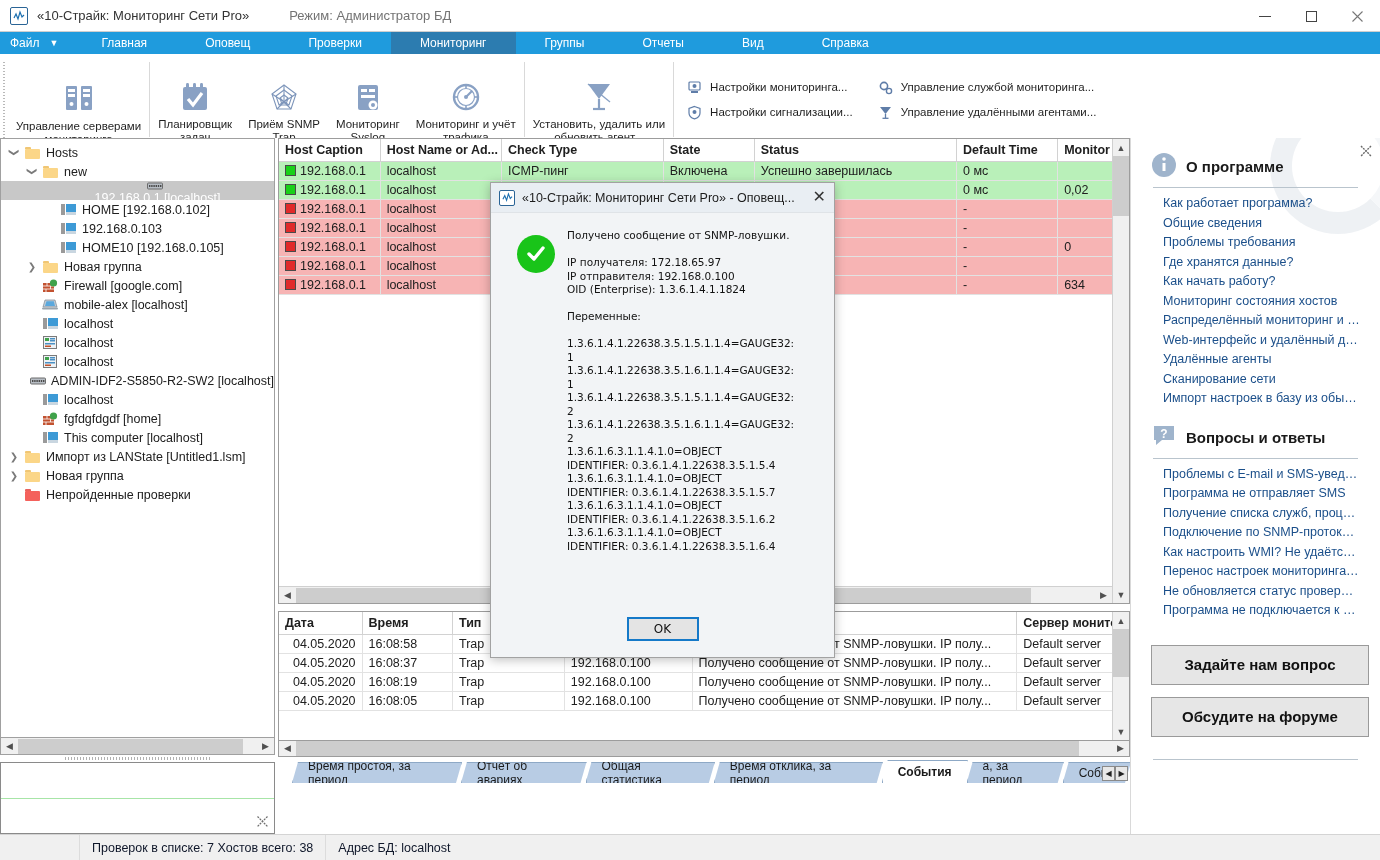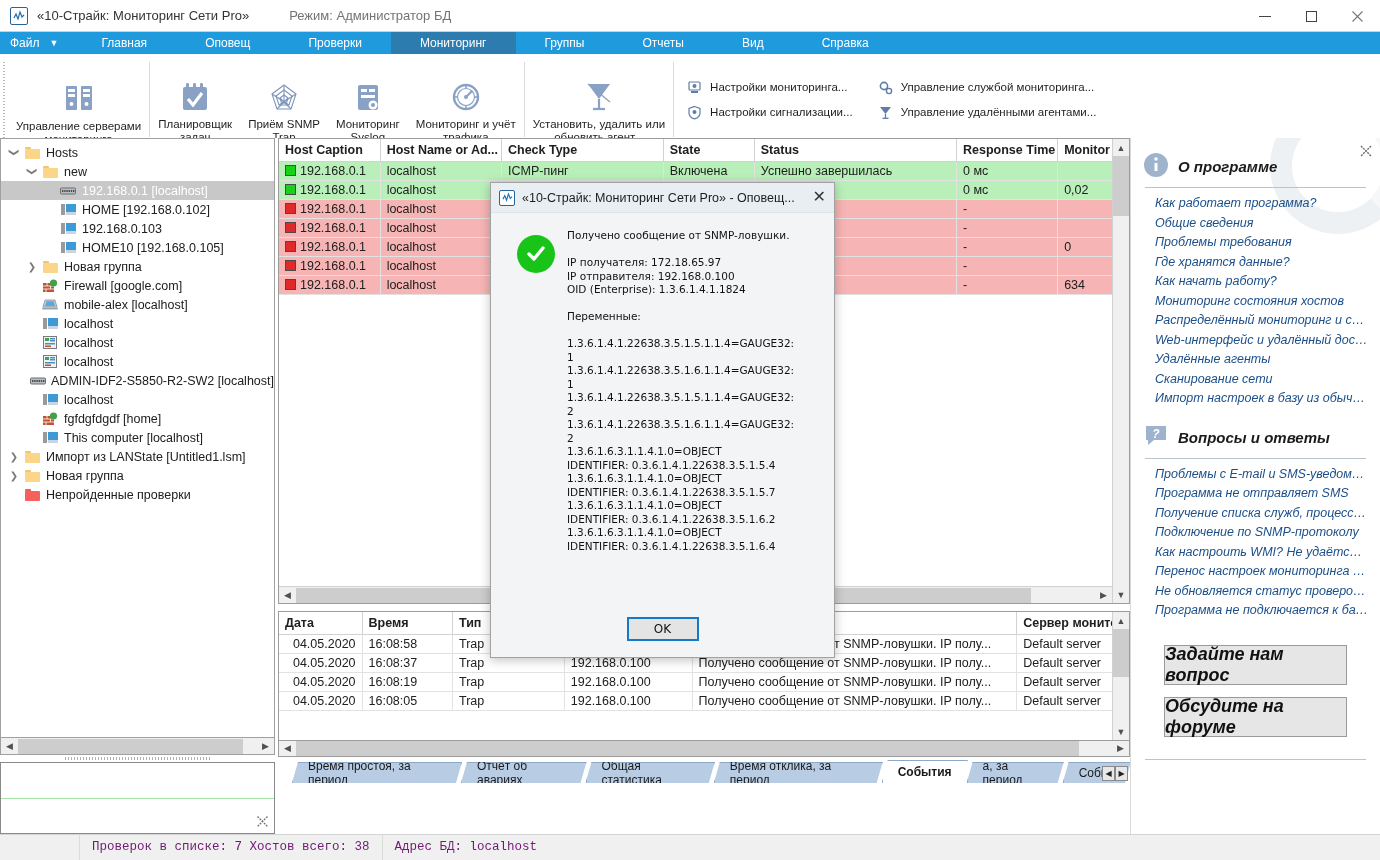--- a/index.html
+++ b/index.html
@@ -206,40 +206,40 @@
     width:250px; background:#ffffff; border-left:1px solid #d9d9d9;
     position:relative; overflow:hidden; padding:0 0 0 0;
   }
   #rp-ring{
     position:absolute; right:-26px; top:-40px; width:136px;height:136px;
     border-radius:50%; border:22px solid #eef1f4;
     border-top-color:#dfe5ea; border-right-color:#f5f7f9;
     opacity:.95;
   }
   #rp-close{ position:absolute;right:8px;top:7px;color:#6b6b6b;font-size:12px;z-index:5; }
-  .rp-section{ position:relative;z-index:3; padding:0 12px;font-style:italic; }
+  .rp-section{ position:relative;z-index:3; padding:0 20px; }
   .rp-head{ display:flex;align-items:center;gap:9px; margin-top:14px; }
   .rp-head .ttl{ font-size:15px;font-weight:bold;color:#1a1a1a; }
   .rp-rule{ height:1px;background:#b9c4cd;margin:6px 2px 6px 2px; }
   .rp-link{
     display:block; color:#1b4f8a; font-size:12.5px; line-height:19.5px;
     white-space:nowrap; overflow:hidden; text-overflow:ellipsis;
     padding-left:12px; cursor:pointer;
   }
   .rp-btn{
     margin:0 auto; display:flex;align-items:center;justify-content:center;
-    width:183px;height:40px;background:#e6e6e6;border:1px solid #9a9a9a;
-    font-weight:bold;font-size:18px;color:#111; cursor:pointer;
+    width:218px;height:40px;background:#e6e6e6;border:1px solid #9a9a9a;
+    font-weight:bold;font-size:15px;color:#111; cursor:pointer;
   }
 
   
   #statusbar{
     position:absolute;left:0;right:0;bottom:0;height:26px;
     background:#f0f0f0; border-top:1px solid #d4d4d4;
-    display:flex;align-items:flex-end;font-size:12.5px;color:#701a75;font-family:Liberation Mono, monospace;
+    display:flex;align-items:flex-start;font-size:12.5px;color:#0f172a;
   }
   #sb-cell1{ width:80px;height:26px;border-right:1px solid #dcdcdc; }
   #sb-cell2{ padding:0 12px;height:26px;display:flex;align-items:center;border-right:1px solid #dcdcdc; }
   #sb-cell3{ padding:0 12px;height:26px;display:flex;align-items:center; }
 
   
   #dlg{
     position:absolute; left:490px; top:182px; width:345px; height:476px;
     background:#f2f4f6; border:1px solid #a2a2a2;
     box-shadow:0 2px 10px rgba(0,0,0,.25);
@@ -474,21 +474,21 @@
             </span>
             <span>Hosts</span>
           </div>
           <div class="tn" style="padding-left: 22px;">
             <span class="tw" style="transform: rotate(90deg);">❯</span>
             <span class="ti">
               <span class="folder"></span>
             </span>
             <span>new</span>
           </div>
-          <div class="tn sel" style="padding-left: 40px;">
+          <div class="tn sel" style="padding-left: 40px; flex-direction: column;">
             <span class="tw"></span>
             <span class="ti">
               <svg width="16" height="10" viewBox="0 0 16 10">
                 <rect x="0.5" y="2" width="15" height="6" rx="1" fill="#b7bdc4" stroke="#6d6d6d"></rect>
                 <g fill="#4a4a4a">
                   <rect x="2" y="4" width="1.4" height="2"></rect>
                   <rect x="4.2" y="4" width="1.4" height="2"></rect>
                   <rect x="6.4" y="4" width="1.4" height="2"></rect>
                   <rect x="8.6" y="4" width="1.4" height="2"></rect>
                   <rect x="10.8" y="4" width="1.4" height="2"></rect>
@@ -716,21 +716,21 @@
             <col style="width:100px">
             <col style="width:70px">
         </colgroup>
         <thead>
             <tr id="checks-head">
               <th>Host Caption</th>
               <th>Host Name or Ad...</th>
               <th>Check Type</th>
               <th>State</th>
               <th>Status</th>
-              <th>Response Time</th>
+              <th>Default Time</th>
               <th>Monitor</th>
             </tr>
           </thead>
         <tbody id="checks-body">
             <tr class="ok">
               <td class="hc"><span class="sq g"></span><span>192.168.0.1</span></td>
               <td>localhost</td>
               <td>ICMP-пинг</td>
               <td>Включена</td>
               <td>Успешно завершилась</td>

